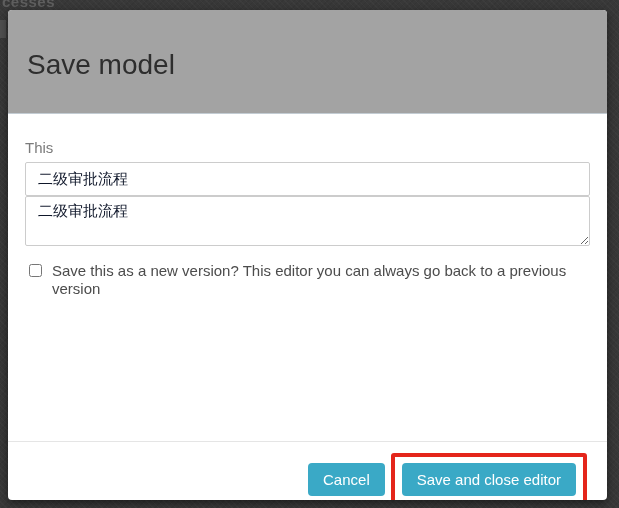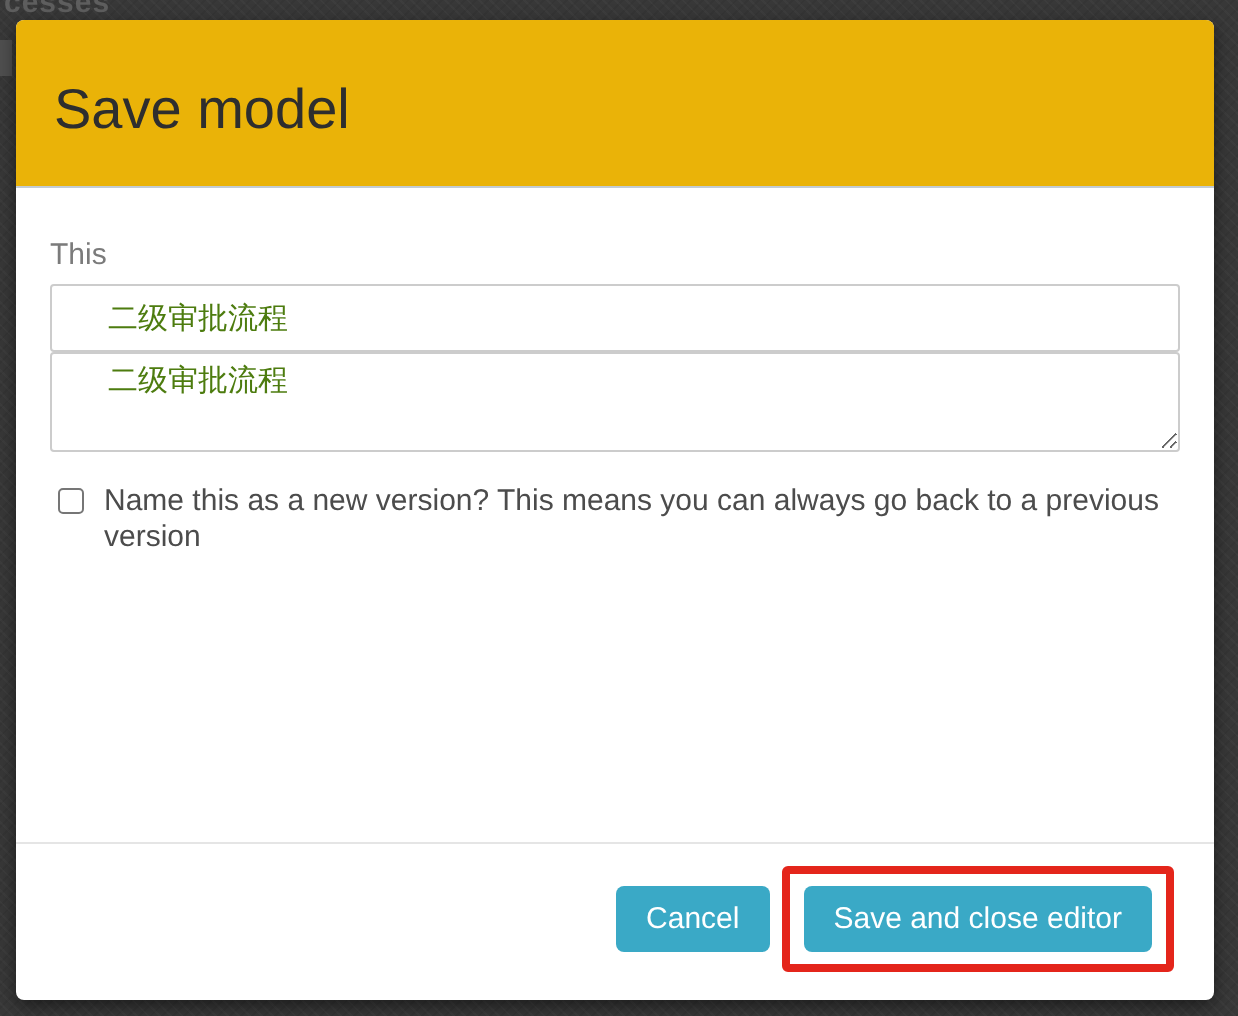--- a/index.html
+++ b/index.html
@@ -15,37 +15,37 @@
     position:absolute;top:-7px;left:2px;color:#5e5e5e;font-size:15px;font-weight:bold;
     letter-spacing:.5px;
   }
   .backdrop-chip{position:absolute;left:0;top:20px;width:6px;height:18px;background:#4f4f4f;}
   .modal{
     position:absolute;left:8px;top:10px;width:599px;height:490px;
     background:#fff;border-radius:4px;overflow:hidden;
     box-shadow:0 3px 9px rgba(0,0,0,0.5);
   }
   .modal-header{
-    box-sizing:border-box;height:84px;background:#eab308;
-    border-bottom:1px solid #c3ccd3;padding:30px 0 0 19px;
+    box-sizing:border-box;height:104px;background:#a3a3a3;
+    border-bottom:1px solid #c3ccd3;padding:40px 0 0 19px;
   }
   .modal-title{
     margin:0;font-size:28px;font-weight:normal;color:#2e2e2e;line-height:1.05;
   }
   .modal-body{
     box-sizing:border-box;height:327px;padding:0 17px;
   }
   .form-group label{
     display:block;font-size:15px;color:#7b7b7b;margin:0 0 6px;line-height:17px;
   }
   .fg-name{padding-top:25px;}
   .fg-key label,.fg-desc label{margin-top:18px;}
   .text-input{
     box-sizing:border-box;width:100%;height:34px;border:1px solid #ccc;border-radius:2px;
-    padding:6px 28px;font-size:15px;color:#4d7c0f;font-family:"Liberation Sans",sans-serif;
+    padding:6px 12px;font-size:15px;color:#0f172a;font-family:"Liberation Sans",sans-serif;
     outline:none;display:block;
   }
   textarea.text-input{height:50px;resize:both;line-height:18px;padding-top:5px;}
   .checkbox-row{
     margin-top:16px;display:flex;align-items:flex-start;font-size:15px;color:#4c4c4c;
   }
   .checkbox-row input{
     width:13px;height:13px;margin:2px 10px 0 4px;accent-color:#fff;
   }
   .checkbox-row label{line-height:18px;}
@@ -85,21 +85,21 @@
       <input type="text" class="text-input" value="二级审批流程" style="">
     </div>
 
 
     <div class="form-group fg-desc">
       <textarea class="text-input" style="">二级审批流程</textarea>
     </div>
 
     <div class="checkbox-row">
       <input type="checkbox" id="newver" style="">
-      <label for="newver">Name this as a new version? This means you can always go back to a previous version</label>
+      <label for="newver">Save this as a new version? This editor you can always go back to a previous version</label>
     </div>
 
   </div>
 
   <div class="modal-footer">
     <button class="btn">Cancel</button>
     <span class="annotation-box">
       <button class="btn">Save and close editor</button>
     </span>
   </div>

